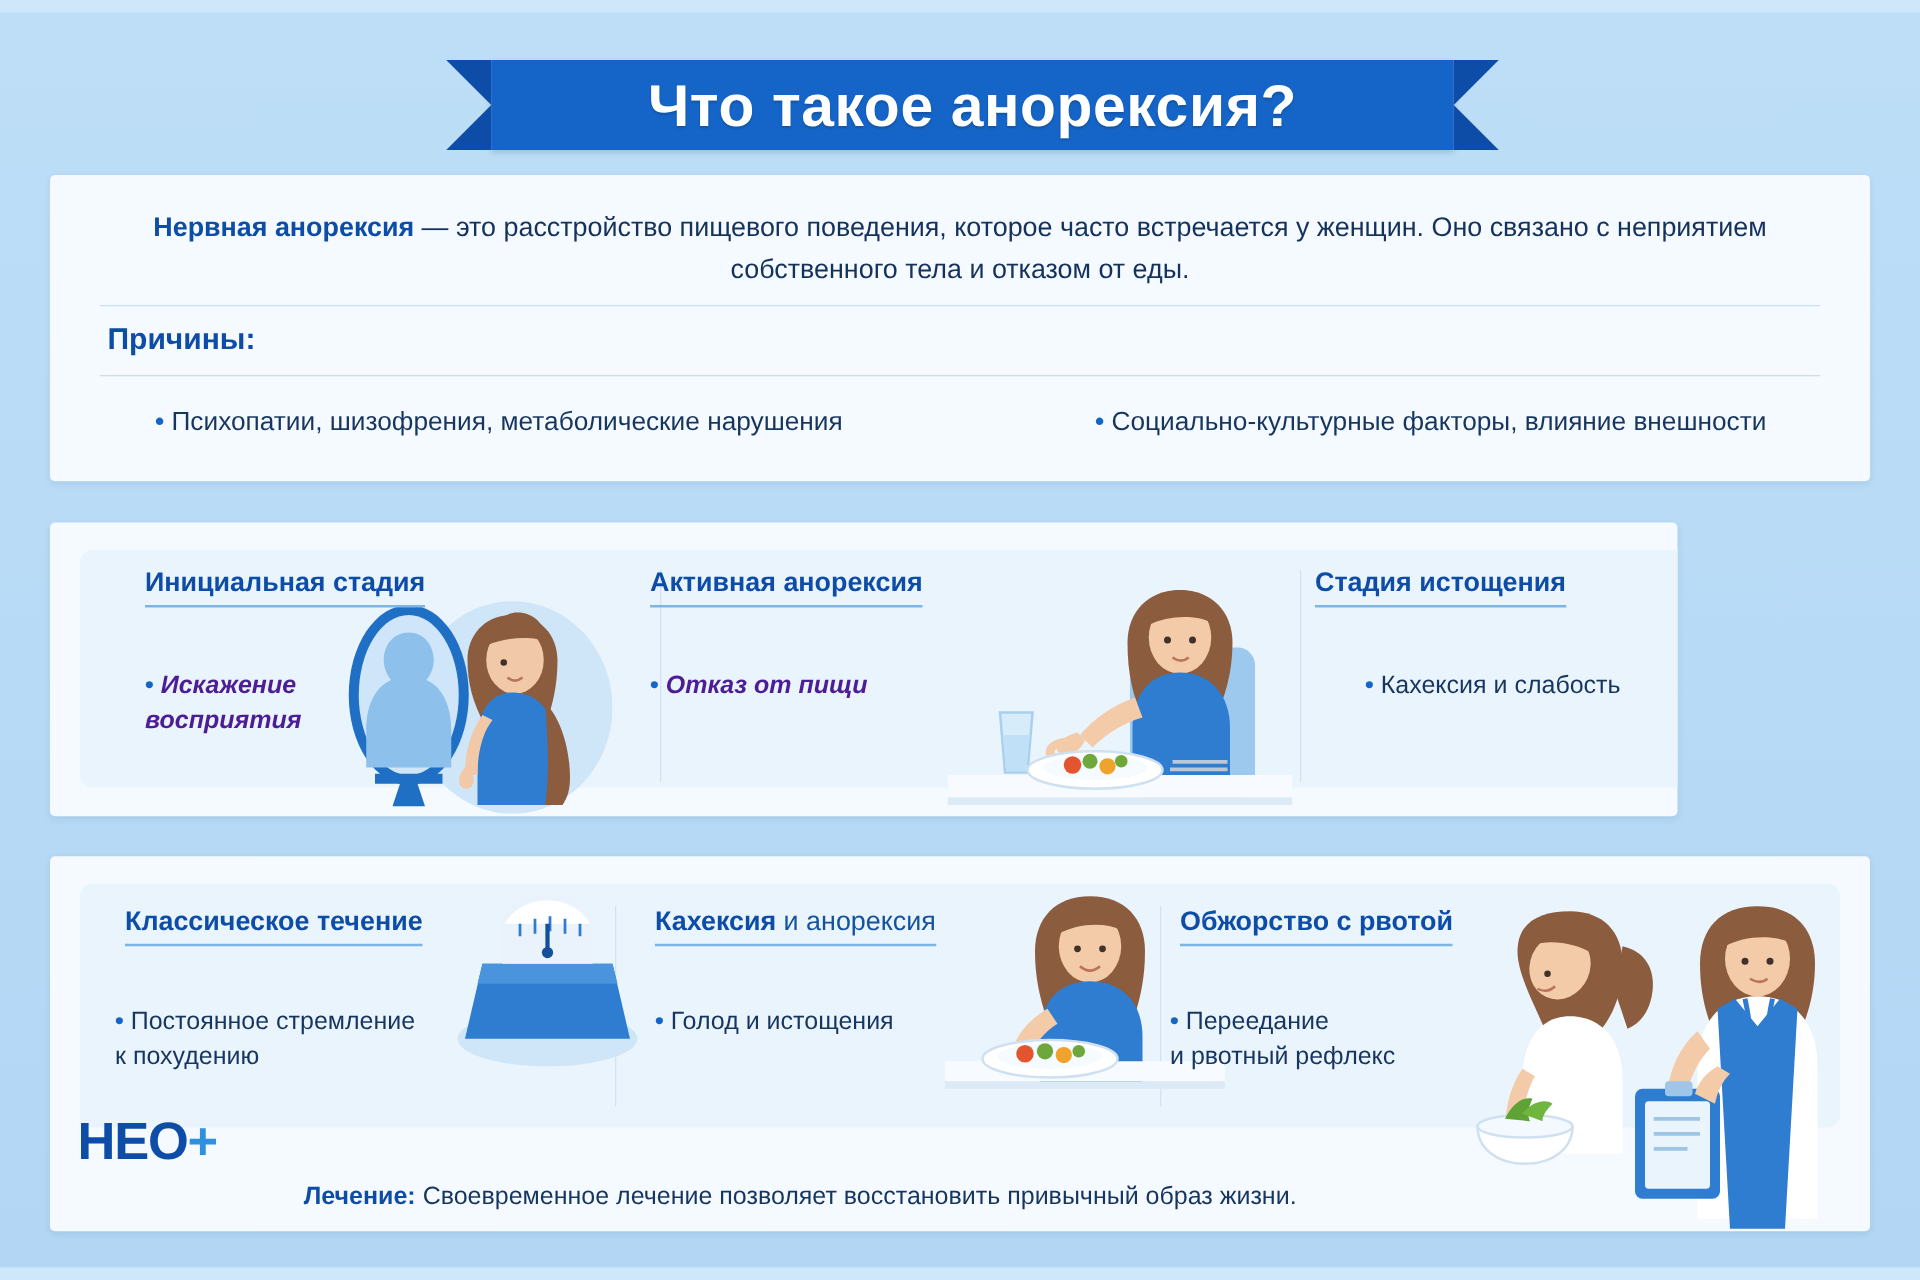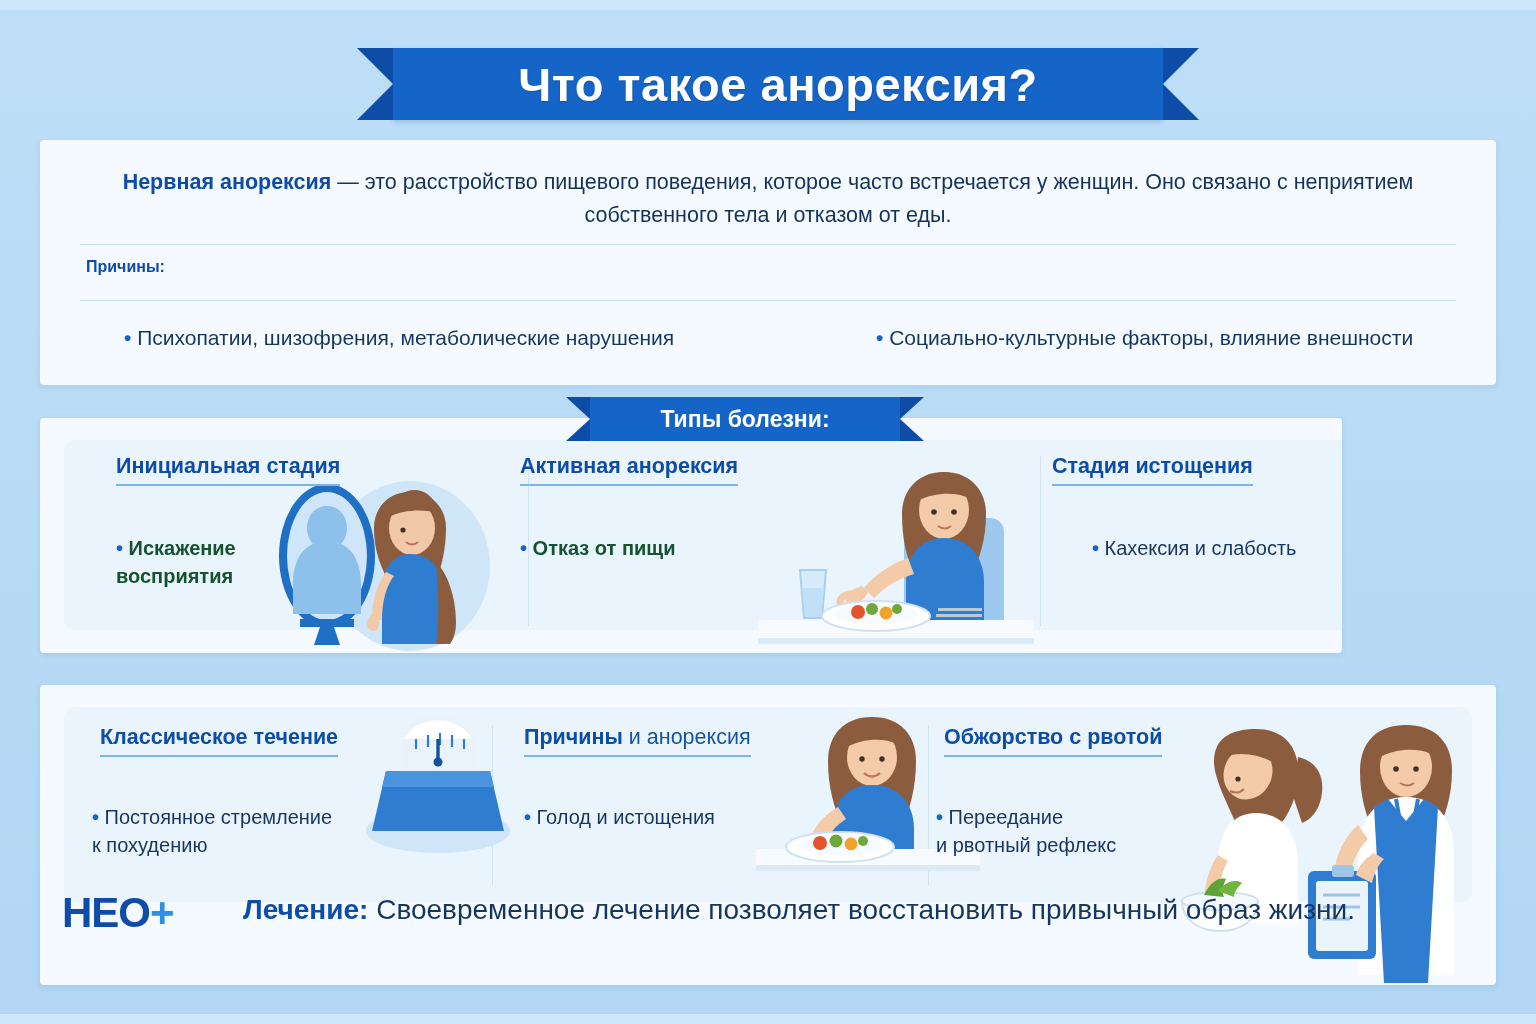--- a/index.html
+++ b/index.html
@@ -73,21 +73,21 @@
   }
   .intro-text b { color: #0d4da8; }
   .hr {
     position: absolute; left: 40px; width: 1376px; height: 1px;
     background: #c6dff3;
   }
   #hr1 { top: 104px; }
   #hr2 { top: 160px; }
   .causes-label {
     position: absolute; left: 46px; top: 118px;
-    font-size: 16px; font-weight: bold; color: #0d4da8;
+    font-size: 24px; font-weight: bold; color: #0d4da8;
   }
   .cause {
     position: absolute; top: 186px;
     font-size: 21px; color: #17365f;
   }
   #cause-0 { left: 84px; }
   #cause-1 { left: 836px; }
   .cause .dot { color: #1565c8; font-weight: bold; }
 
   
@@ -134,33 +134,33 @@
   .col-title .thin { font-weight: normal; color: #14539e; }
   .col-title::after {
     content: ""; position: absolute; left: 0; bottom: -7px;
     width: 100%; height: 2px; background: #7fb5e4;
   }
   .col-bullet {
     position: absolute;
     font-size: 20px; color: #16355f; line-height: 28px;
     white-space: pre-line;
   }
-  .col-bullet .b { font-weight: bold; color: #14532d; }
+  .col-bullet .b { font-weight: bold; color: #4c1d95; font-style: italic; }
   .col-bullet .dot { color: #1565c8; font-weight: bold; }
 
   
   .logo {
     position: absolute; left: 62px; top: 889px;
     font-size: 42px; font-weight: bold; color: #0d4da8;
     letter-spacing: -1px;
   }
   .logo .plus { color: #2f8fe0; }
   .treat {
-    position: absolute; left: 243px; top: 894px;
-    font-size: 28px; color: #16355f;
+    position: absolute; left: 243px; top: 946px;
+    font-size: 20px; color: #16355f;
   }
   .treat b { color: #0d4da8; }
 
   
   svg { display: block; }
   .illus { position: absolute; }
 </style>
 </head>
 <body>
 
@@ -182,23 +182,20 @@
     <div class="cause" id="cause-0">
       <span class="dot">•</span>
       <span>Психопатии, шизофрения, метаболические нарушения</span>
     </div>
     <div class="cause" id="cause-1">
       <span class="dot">•</span>
       <span>Социально-культурные факторы, влияние внешности</span>
     </div>
   </div>
 
-  <div class="sec-ribbon" id="ribbon-types">
-    <span>Типы болезни:</span>
-  </div>
 
   <div class="card" id="types-card">
     <div class="inner-panel" id="types-inner"></div>
     <div class="vdiv" style="left:488px; top:38px; height:170px;"></div>
     <div class="vdiv" style="left:1000px; top:38px; height:170px;"></div>
 
     <div class="illus" style="left:220px; top:28px;">
       <svg width="230" height="205" viewBox="0 0 230 205">
         <ellipse cx="150" cy="120" rx="80" ry="85" fill="#cfe5f8"></ellipse>
 
@@ -382,21 +379,21 @@
 
     <div class="col-title" style="left:60px; top:40px;">
       <span>Классическое течение</span>
     </div>
     <div class="col-bullet" style="left:52px; top:90px; width:280px;">
       <span class="dot">•</span> <span>Постоянное стремление
 к похудению</span>
     </div>
 
     <div class="col-title" style="left:484px; top:40px;">
-      <span>Причины</span><span class="thin"> и анорексия</span>
+      <span>Кахексия</span><span class="thin"> и анорексия</span>
     </div>
     <div class="col-bullet" style="left:484px; top:90px; width:240px;">
       <span class="dot">•</span> <span>Голод и истощения</span>
     </div>
 
     <div class="col-title" style="left:904px; top:40px;">
       <span>Обжорство с рвотой</span>
     </div>
     <div class="col-bullet" style="left:896px; top:90px; width:260px;">
       <span class="dot">•</span> <span>Переедание

